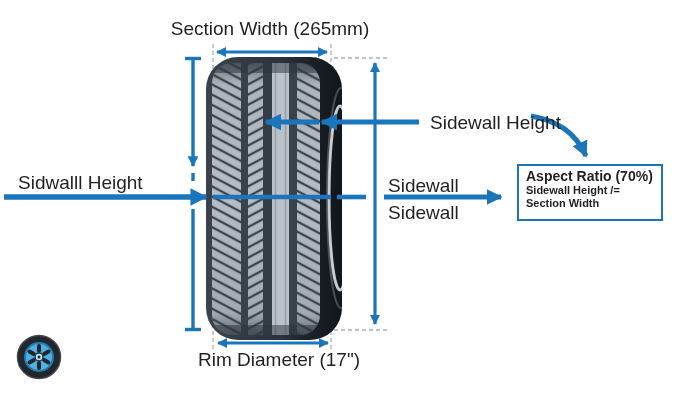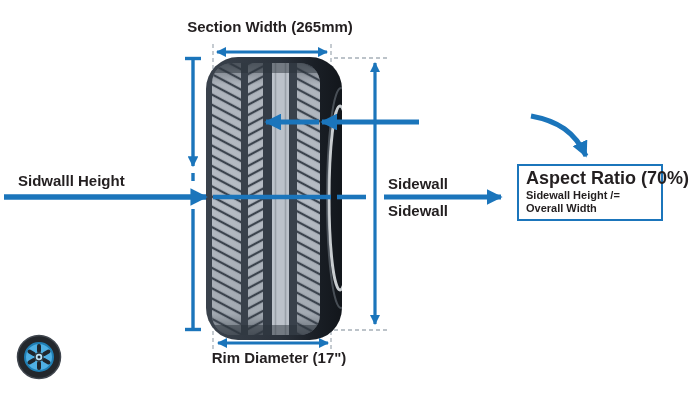--- a/index.html
+++ b/index.html
@@ -10,32 +10,32 @@
   }
   html,body{margin:0;padding:0;}
   body{
     width:700px;height:400px;background:var(--background);
     font-family:"Liberation Sans", sans-serif;
     position:relative;overflow:hidden;
   }
   .stage{position:absolute;inset:0;}
   svg.layer{position:absolute;left:0;top:0;}
   .lbl{
-    position:absolute;color:var(--text);font-weight:bold;font-size:15px;
+    position:absolute;color:var(--text);font-weight:normal;font-size:19px;
     white-space:nowrap;line-height:1.1;
   }
   .acc{stroke:var(--accent-blue);fill:none;}
   .accf{fill:var(--accent-blue);}
   .guide{stroke:var(--guide-gray);fill:none;stroke-dasharray:4 3;stroke-width:1.3;}
   .aspect-box{
     position:absolute;left:517px;top:164px;width:146px;height:57px;
     border:2.5px solid var(--accent-blue);box-sizing:border-box;
     background:#fff;padding:2px 4px 0 7px;color:var(--text);
   }
-  .aspect-box .title{font-weight:bold;font-size:18px;white-space:nowrap;}
+  .aspect-box .title{font-weight:bold;font-size:14px;white-space:nowrap;}
   .aspect-box .formula{font-weight:bold;font-size:11px;line-height:1.22;white-space:nowrap;}
 </style>
 </head>
 <body>
 
 <div class="stage">
 
   <svg class="layer" width="700" height="400" viewBox="0 0 700 400">
     <defs>
       <marker id="ah" viewBox="0 0 10 10" refX="9" refY="5" markerWidth="3.2" markerHeight="3.2" orient="auto-start-reverse" markerUnits="strokeWidth">
@@ -139,26 +139,27 @@
       </g>
       <circle r="4" fill="#bfe3f5" stroke="#27343c" stroke-width="1.5"></circle>
       <circle r="1.5" fill="#20262c"></circle>
     </g>
   </svg>
 
   <div class="lbl" style="left:158px;top:19px;width:224px;text-align:center;">Section Width (265mm)</div>
 
   <div class="lbl" style="left:18px;top:173px;">Sidwalll Height</div>
 
+  <div class="lbl" style="left:430px;top:113px;">Sidewall Height</div>
 
   <div class="lbl" style="left:388px;top:176px;">Sidewall</div>
 
   <div class="lbl" style="left:388px;top:203px;">Sidewall</div>
 
   <div class="lbl" style="left:186px;top:350px;width:186px;text-align:center;">Rim Diameter (17")</div>
 
   <div class="aspect-box">
     <div class="title">Aspect Ratio (70%)</div>
     <div class="formula">Sidewall Height /=</div>
-    <div class="formula">Overall Width</div>
+    <div class="formula">Section Width</div>
   </div>
 
 </div>
 
 </body></html>

